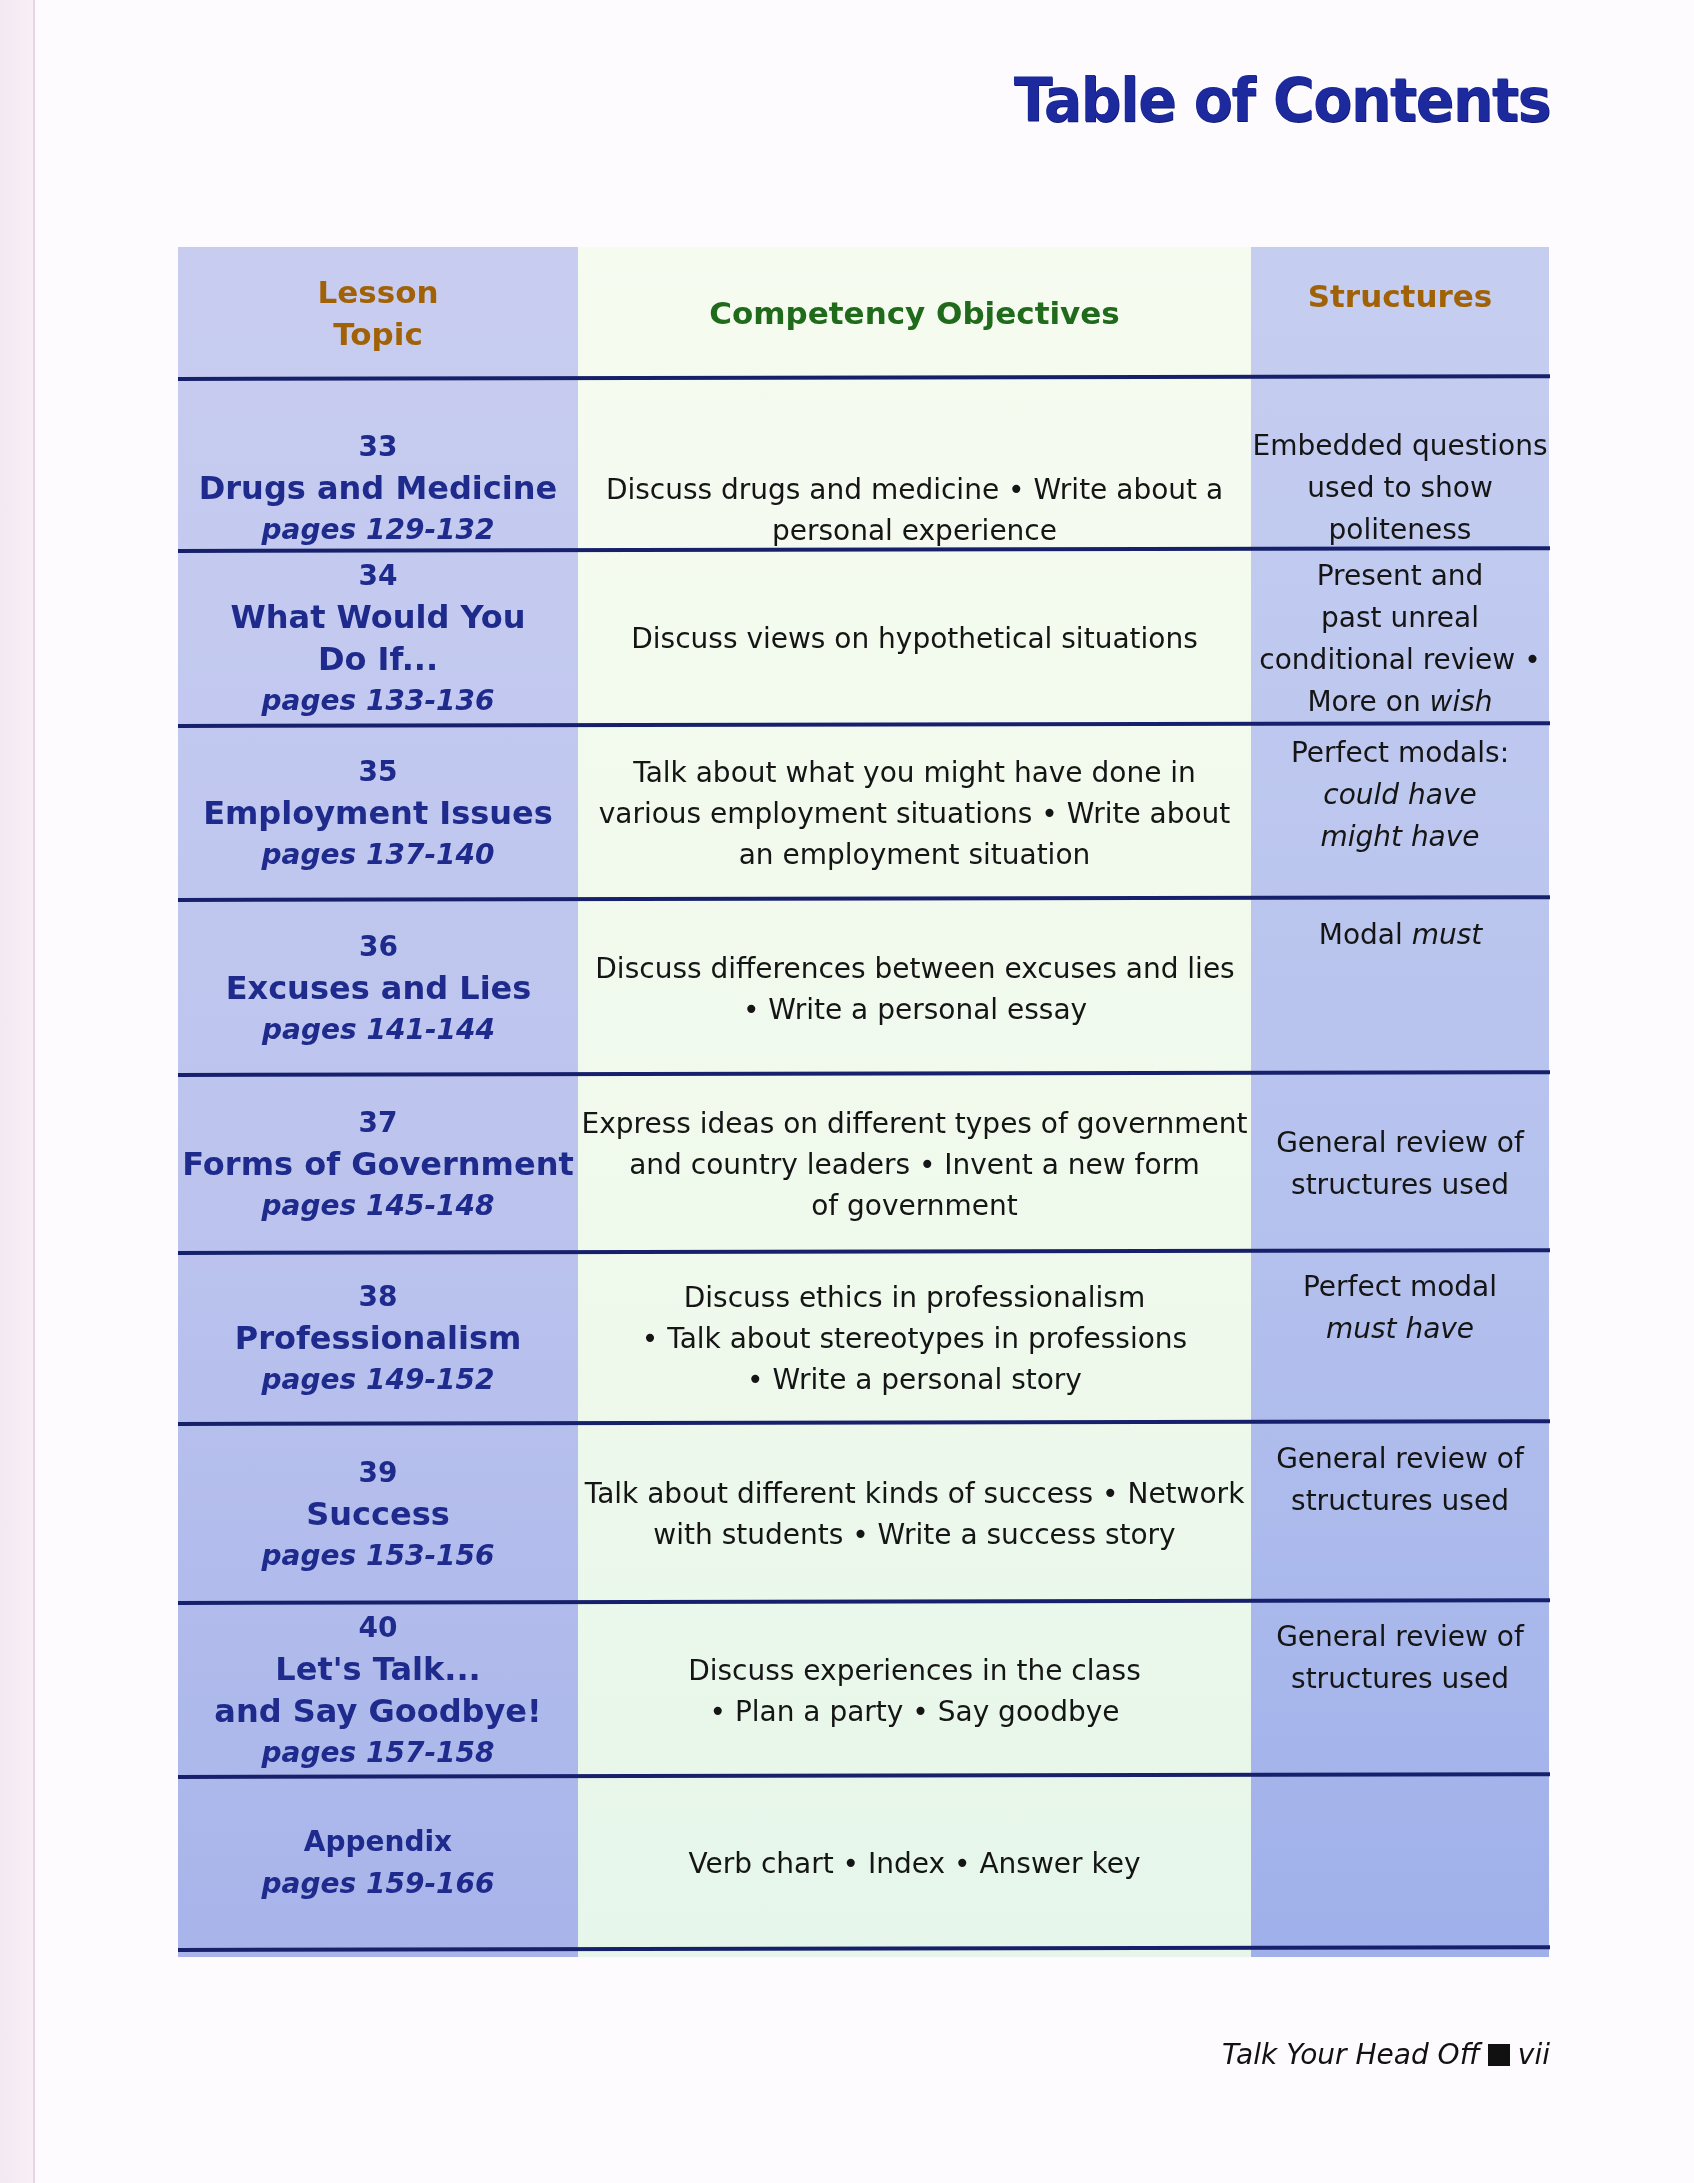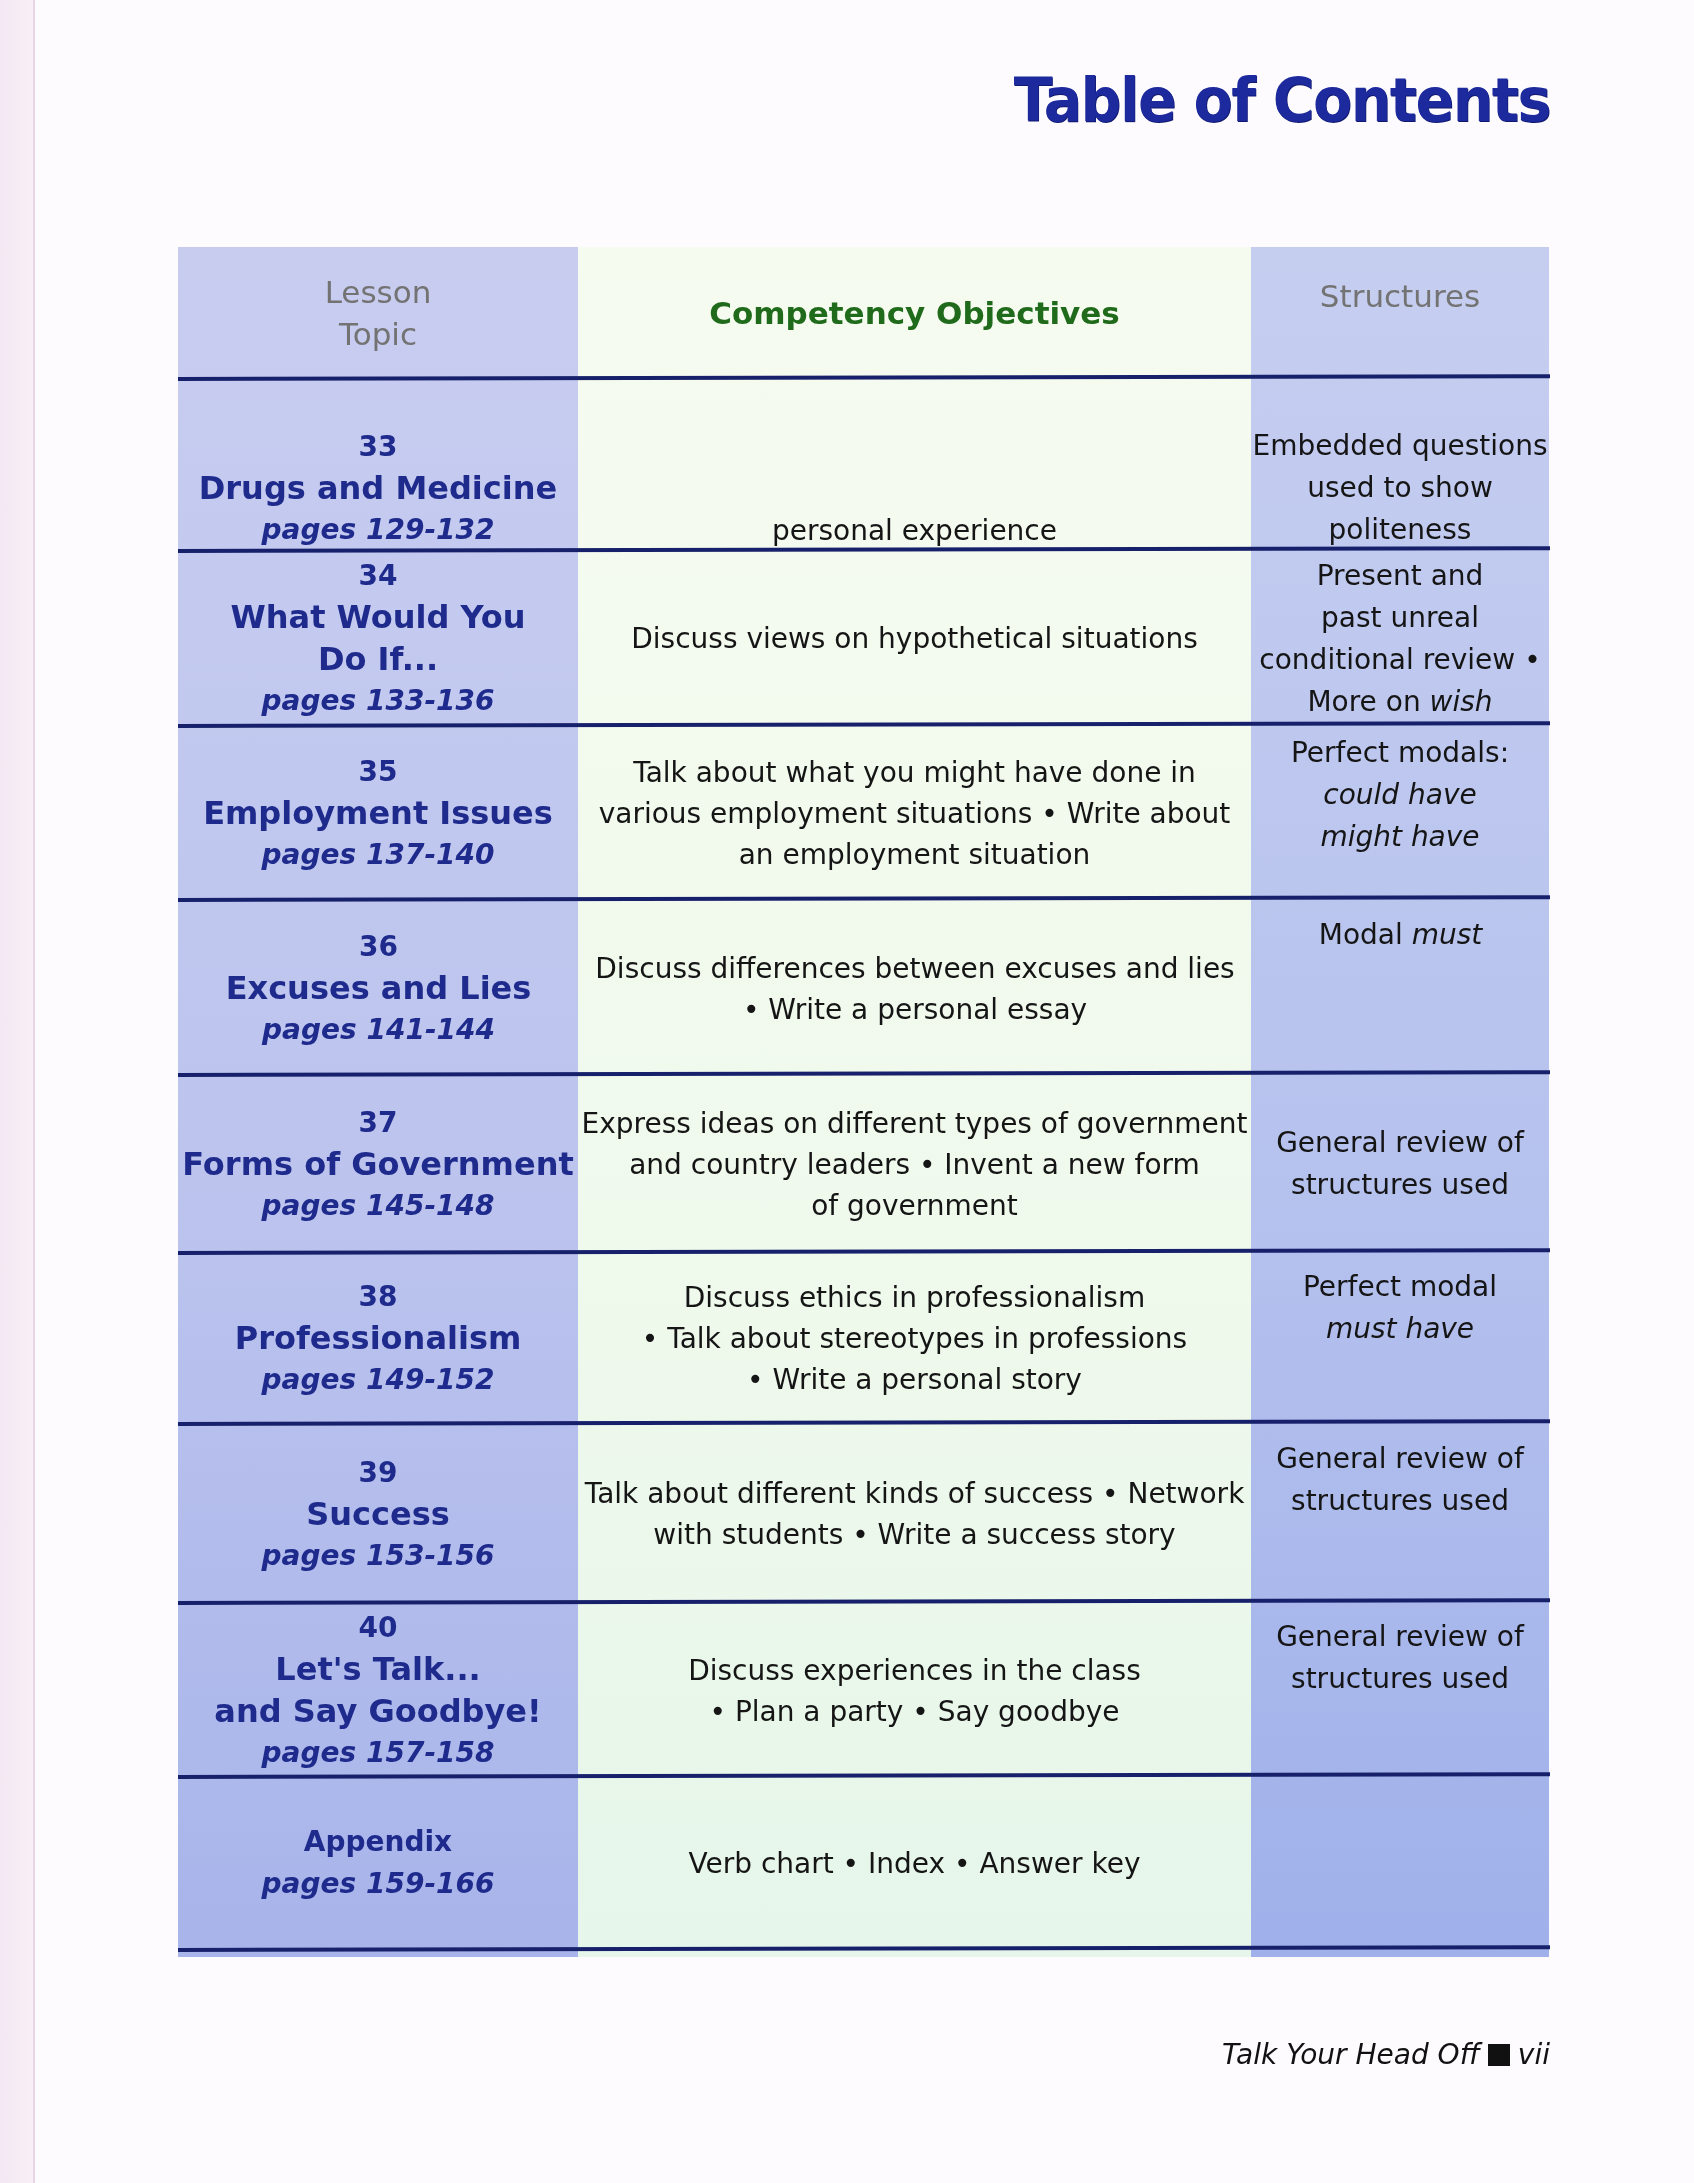--- a/index.html
+++ b/index.html
@@ -45,22 +45,22 @@
   }
   .cell {
     display: flex; flex-direction: column; justify-content: center; align-items: center;
     text-align: center; box-sizing: border-box;
   }
   .c-lesson { width: 400px; }
   .c-obj { width: 673px; padding: 0 22px; }
   .c-struct { width: 298px; padding: 0 7.3px; }
 
   .hdr-lesson, .hdr-struct {
-    font-family: "DejaVu Sans", sans-serif; font-weight: normal; font-size: 31px;
-    color: #737373; line-height: 42px;
+    font-family: "DejaVu Sans", sans-serif; font-weight: bold; font-size: 31px;
+    color: #a16207; line-height: 42px;
   }
   .hdr-obj {
     font-family: "DejaVu Sans", sans-serif; font-weight: bold; font-size: 31px;
     color: #1f6b1b; line-height: 42px;
   }
   .lesson-num {
     font-family: "DejaVu Sans", sans-serif; font-weight: bold; font-size: 28px;
     color: #1e2a8c; line-height: 41px;
   }
   .lesson-title {
@@ -113,20 +113,21 @@
     </div>
   </div>
   <div class="sep" style="top:130px;"></div>
 <div class="row" style="top: 133px; height: 171px; align-items: flex-end;">
       <div class="cell c-lesson">
         <div class="lesson-num">33</div>
         <div class="lesson-title">Drugs and Medicine</div>
         <div class="lesson-pages">pages 129-132</div>
       </div>
       <div class="cell c-obj">
+        <div class="obj-line">Discuss drugs and medicine • Write about a</div>
         <div class="obj-line">personal experience</div>
       </div>
       <div class="cell c-struct">
         <div class="struct-line">Embedded questions</div>
         <div class="struct-line">used to show</div>
         <div class="struct-line">politeness</div>
       </div>
     </div>
     <div class="sep" style="top: 302px;"></div>
     <div class="row" style="top: 304px; height: 175px;">

